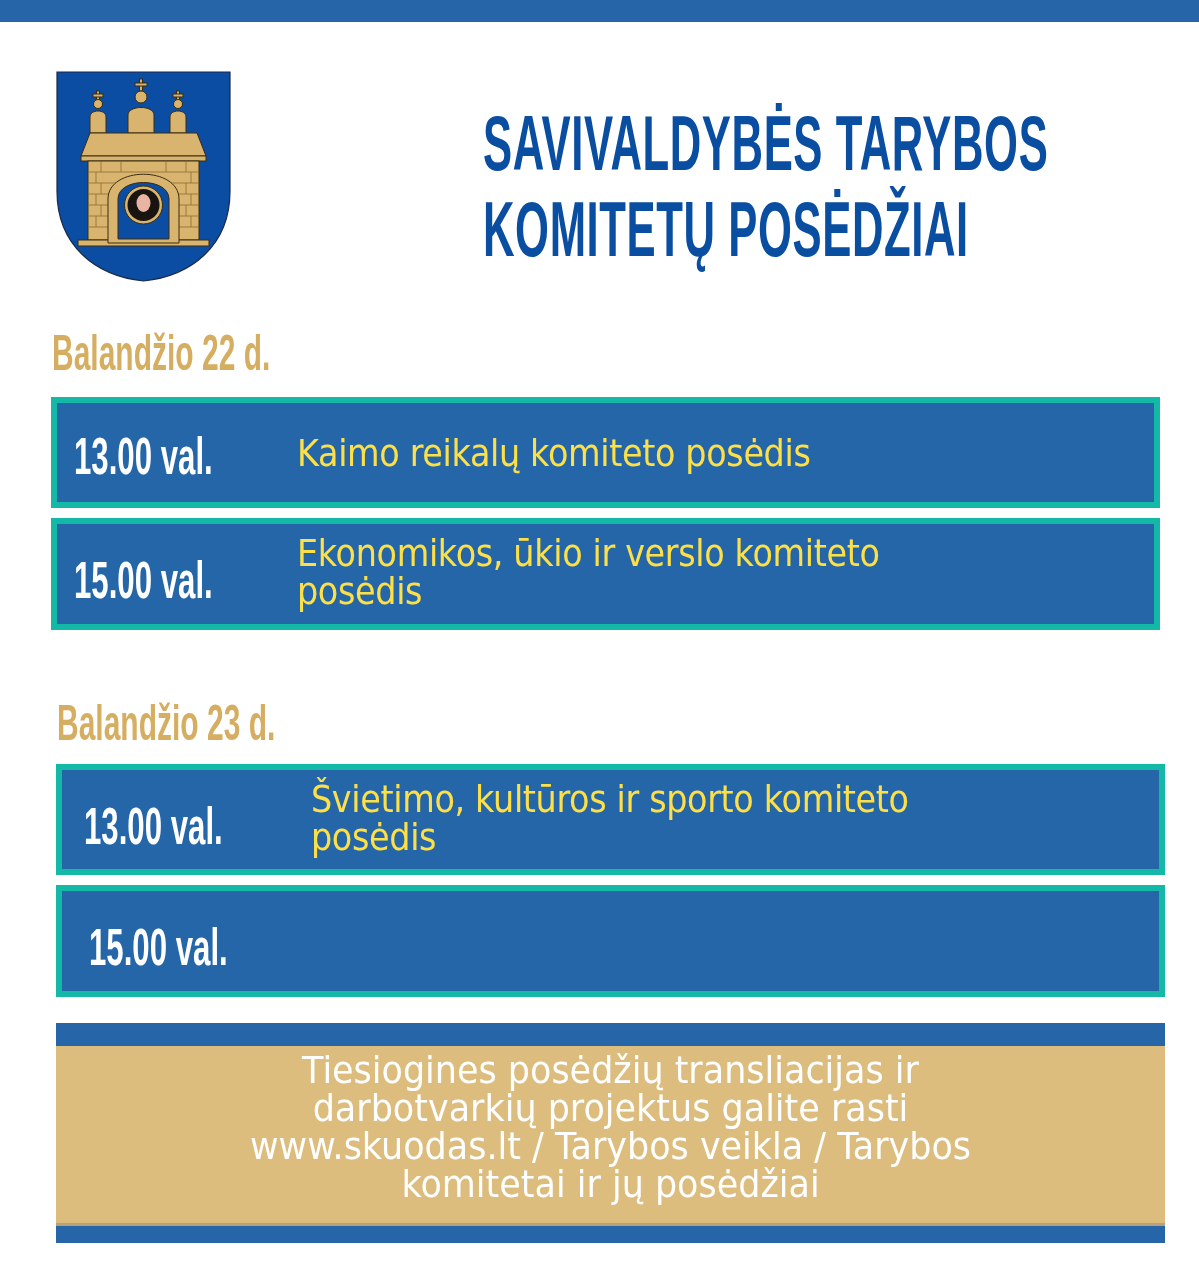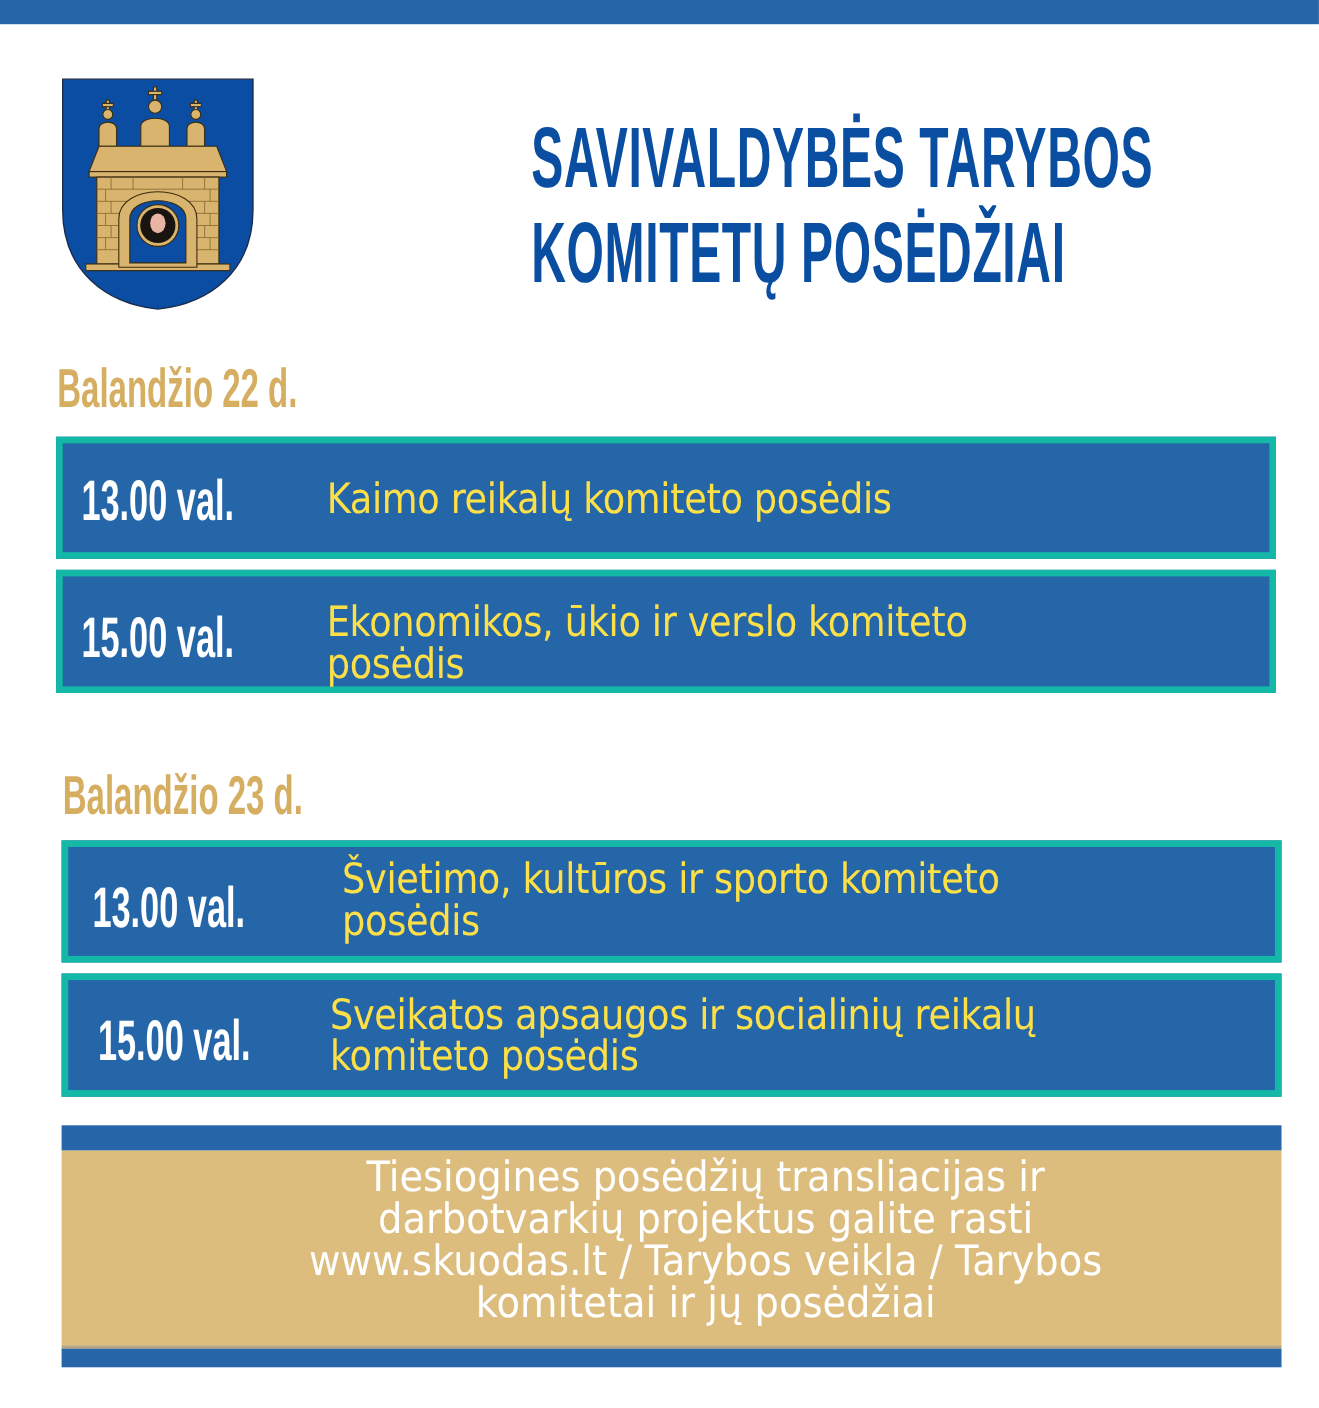--- a/index.html
+++ b/index.html
@@ -24,21 +24,21 @@
                   font-size: 38px; line-height: 38px; letter-spacing: -0.4px; white-space: nowrap; }
   .meeting-desc span { display: block; }
   .meeting-desc .narrow { transform: scaleX(0.88); transform-origin: left center; }
 
   .footer-box { position: absolute; left: 56px; top: 1023px; width: 1109px; height: 220px; }
   .footer-top { position: absolute; left: 0; top: 0; width: 100%; height: 23px; background: #2565A8; }
   .footer-gold { position: absolute; left: 0; top: 23px; width: 100%; height: 177px; background: #DCBD7E; }
   .footer-strip { position: absolute; left: 0; top: 200px; width: 100%; height: 3px; background: #B9A27A; }
   .footer-bottom { position: absolute; left: 0; top: 203px; width: 100%; height: 17px; background: #2565A8; }
   .footer-text { position: absolute; left: 0; top: 28px; width: 100%; text-align: center; color: #ffffff;
-                 font-family: "DejaVu Sans", sans-serif; font-size: 38px; line-height: 38px; margin-left: 31px; }
+                 font-family: "DejaVu Sans", sans-serif; font-size: 38px; line-height: 38px; }
   .footer-text span { display: block; transform: scaleX(0.92); transform-origin: center; white-space: nowrap; }
 </style>
 </head>
 <body>
 
 <div class="top-bar"></div>
 
 <svg class="crest" viewBox="0 0 175 211" xmlns="http://www.w3.org/2000/svg">
   <path d="M1 1 H174 V120 C174 175 135 205 87.5 210 C40 205 1 175 1 120 Z" fill="#0A4DA2" stroke="#1a2a4a" stroke-width="1.2"></path>
 
@@ -104,42 +104,38 @@
 
 <div class="meeting-box" style="left:51px; top:397px; width:1109px; height:111px;">
   <div class="meeting-time" style="left:17px; top:25px;">13.00 val.</div>
   <div class="meeting-desc" style="left:240px; top:31px;">
     <span class="narrow">Kaimo reikalų komiteto posėdis</span>
   </div>
 </div>
 
 <div class="meeting-box" style="left:51px; top:518px; width:1109px; height:112px;">
   <div class="meeting-time" style="left:17px; top:28px;">15.00 val.</div>
-  <div class="meeting-desc" style="left:240px; top:22px;">
+  <div class="meeting-desc" style="left:240px; top:10px;">
     <span class="narrow">Ekonomikos, ūkio ir verslo komiteto</span>
     <span class="narrow">posėdis</span>
   </div>
 </div>
 
 <div class="date-heading" style="left:57px; top:696px;">Balandžio 23 d.</div>
 
 <div class="meeting-box" style="left:56px; top:764px; width:1109px; height:111px;">
   <div class="meeting-time" style="left:22px; top:28px;">13.00 val.</div>
   <div class="meeting-desc" style="left:249px; top:10px;">
     <span class="narrow">Švietimo, kultūros ir sporto komiteto</span>
     <span class="narrow">posėdis</span>
   </div>
 </div>
 
 <div class="meeting-box" style="left:56px; top:885px; width:1109px; height:112px;">
   <div class="meeting-time" style="left:27px; top:28px;">15.00 val.</div>
-  <div class="meeting-desc" style="left:238px; top:12px;">
-    <span class="narrow">Sveikatos apsaugos ir socialinių reikalų</span>
-    <span class="narrow">komiteto posėdis</span>
-  </div>
 </div>
 
 <div class="footer-box">
   <div class="footer-top"></div>
   <div class="footer-gold"></div>
   <div class="footer-strip"></div>
   <div class="footer-bottom"></div>
   <div class="footer-text">
     <span>Tiesiogines posėdžių transliacijas ir</span>
     <span>darbotvarkių projektus galite rasti</span>

